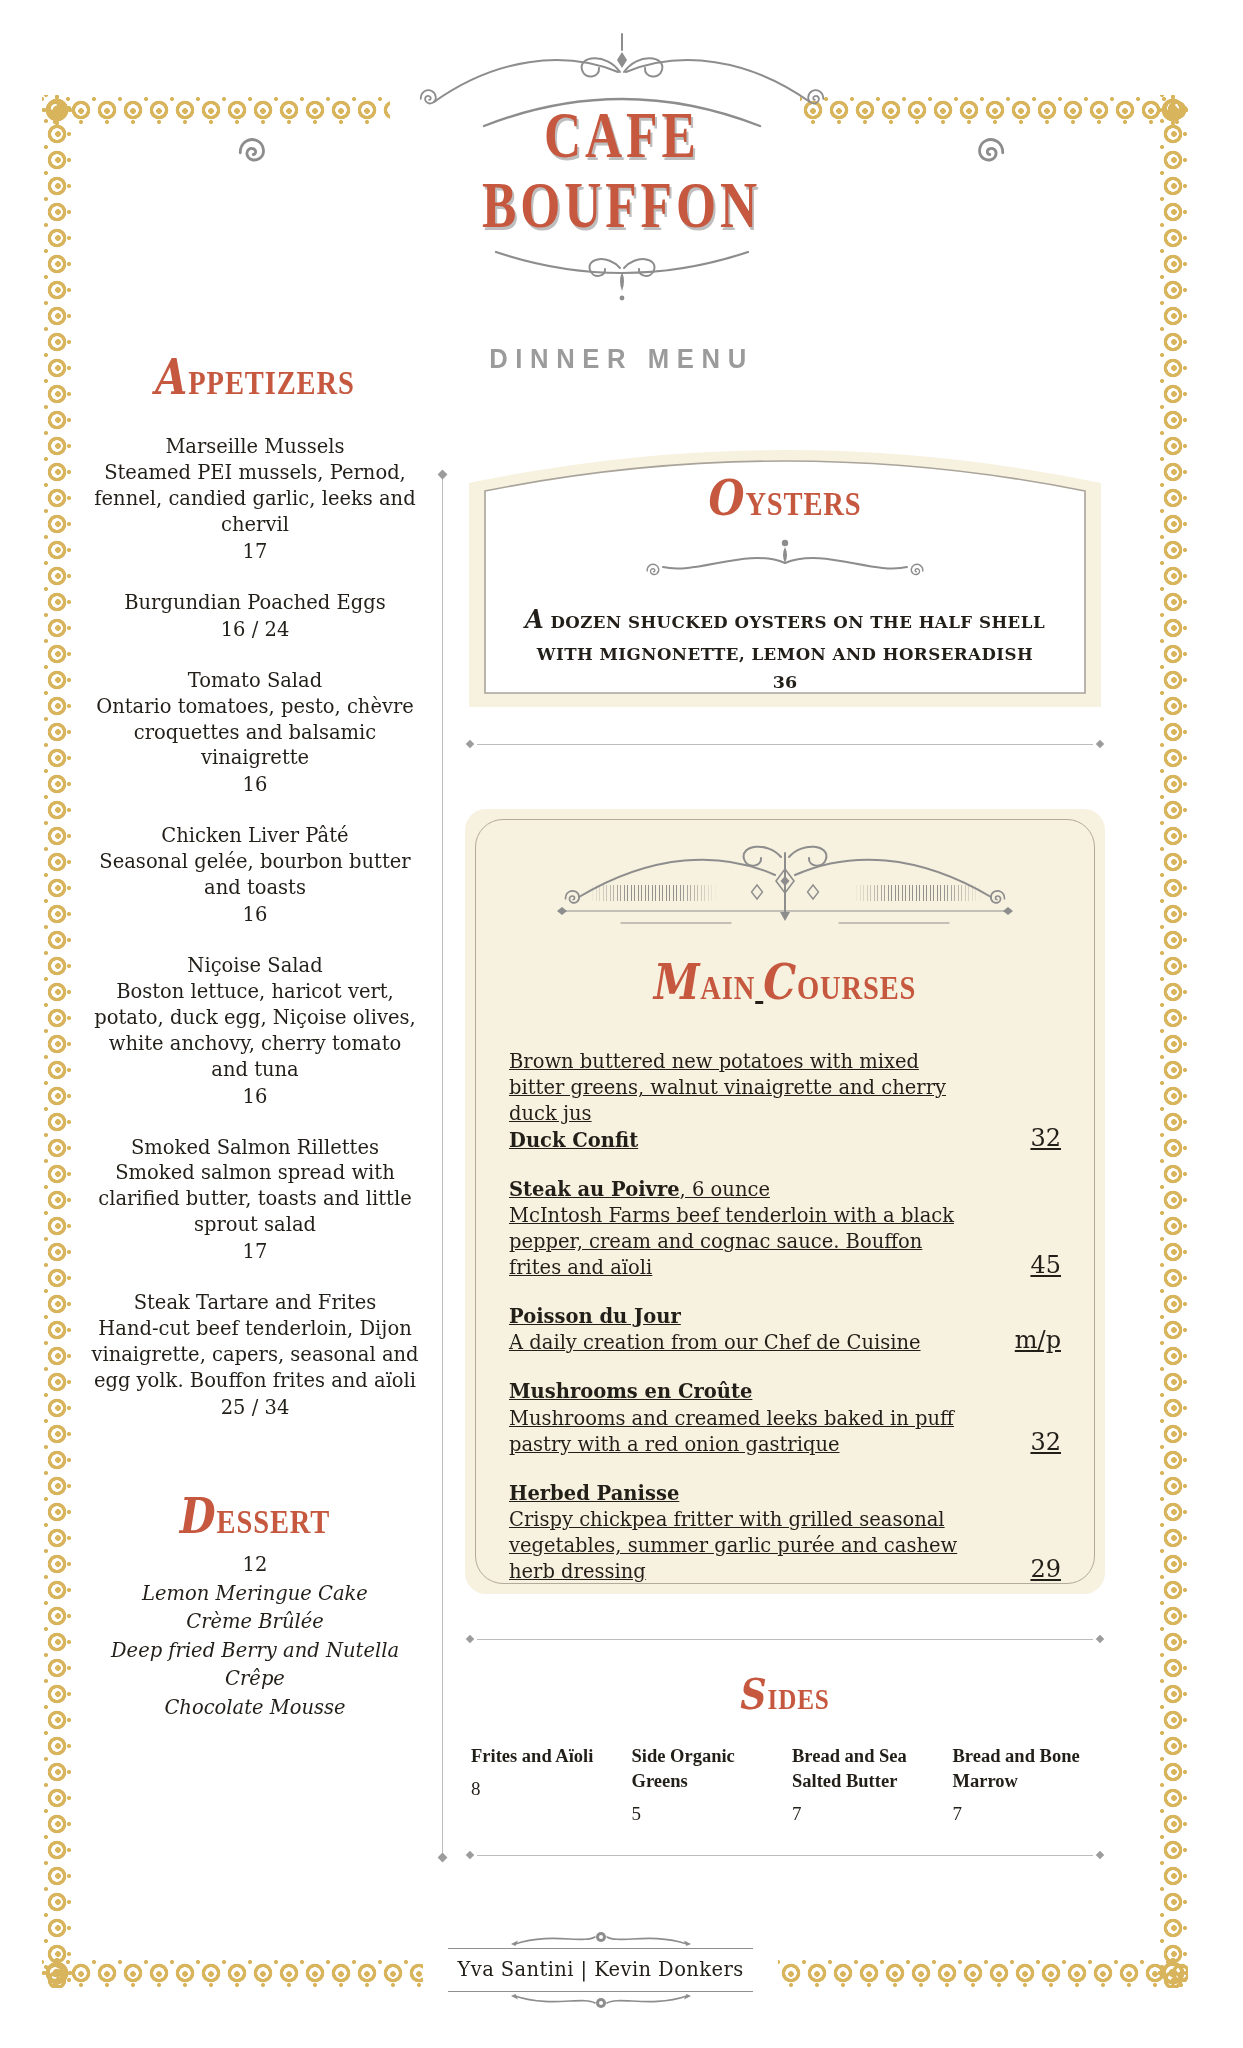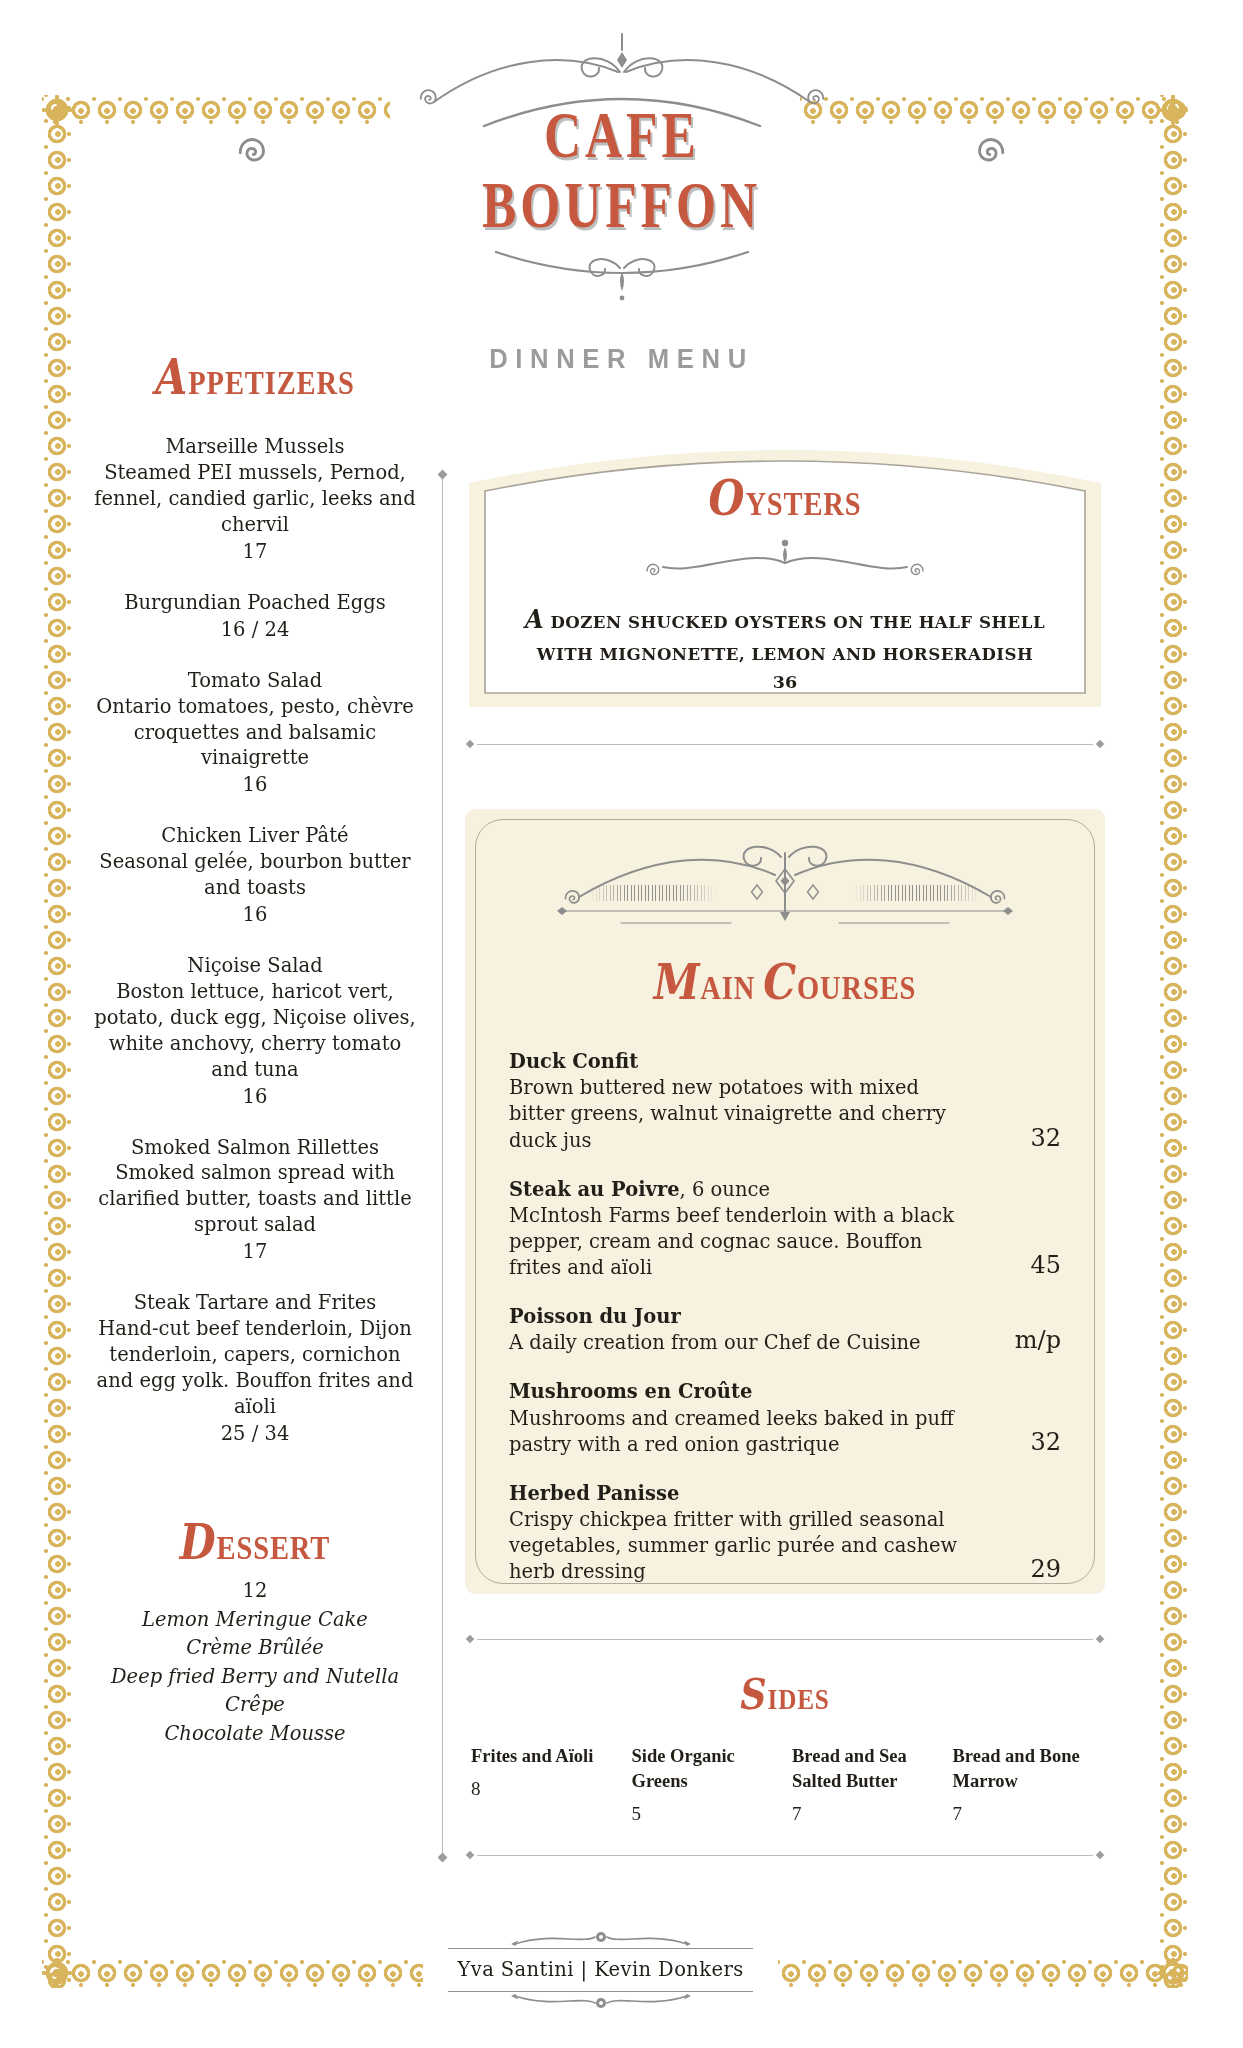--- a/index.html
+++ b/index.html
@@ -76,21 +76,21 @@
   .dessert-list{margin-top:4px;font-size:19.5px;line-height:1.46;font-style:italic;}
   
   .oyster-panel{position:relative;width:640px;height:280px;margin-top:77px;}
   .oyster-bg{position:absolute;inset:0;}
   .oyster-content{position:relative;text-align:center;padding-top:44px;}
   .bracket{margin-top:10px;color:var(--orn);}
   .oy-line{font-weight:700;text-transform:uppercase;font-size:17.5px;letter-spacing:.5px;
     line-height:1.6;transform:scaleX(.95);transform-origin:center;}
   .oy-price{font-weight:700;font-size:17.5px;margin-top:4px;}
   
-  .main-panel{position:relative;margin-top:62px;height:785px;background:var(--cream);border-radius:10px;}
+  .main-panel{position:relative;margin-top:62px;height:785px;background:var(--cream);border-radius:21px;text-decoration:underline;}
   .panel-border{position:absolute;inset:10px;border:1.6px solid #b2ab9b;border-radius:28px;}
   .main-content{position:relative;padding:18px 44px 0;}
   .m-ornament{position:relative;width:500px;height:100px;margin:8px auto 0;color:var(--orn);}
   .hatch{position:absolute;top:50px;width:128px;height:16px;
     background:repeating-linear-gradient(90deg, rgba(128,128,128,.85) 0 1px, rgba(0,0,0,0) 1px 3.5px);
     -webkit-mask-image:linear-gradient(90deg,transparent,#000 30%,#000 70%,transparent);
     mask-image:linear-gradient(90deg,transparent,#000 30%,#000 70%,transparent);}
   .hatch.l{left:54px;} .hatch.r{right:54px;}
   .main-title{margin-top:20px;}
   .m-list{margin-top:40px;}
@@ -198,21 +198,21 @@
         <div class="desc">Boston lettuce, haricot vert, potato, duck egg, Niçoise olives, white anchovy, cherry tomato and tuna</div>
         <div class="price">16</div>
       </div>
       <div class="ap-item">
         <div class="name">Smoked Salmon Rillettes</div>
         <div class="desc">Smoked salmon spread with clarified butter, toasts and little sprout salad</div>
         <div class="price">17</div>
       </div>
       <div class="ap-item">
         <div class="name">Steak Tartare and Frites</div>
-        <div class="desc">Hand-cut beef tenderloin, Dijon tenderloin, capers, cornichon and egg yolk. Bouffon frites and aïoli</div>
+        <div class="desc">Hand-cut beef tenderloin, Dijon vinaigrette, capers, seasonal and egg yolk. Bouffon frites and aïoli</div>
         <div class="price">25 / 34</div>
       </div>
     </div>
 
     <div class="dessert">
       <div class="sec-title"><span class="tw">Dessert</span></div>
       <div class="price">12</div>
       <div class="dessert-list">
         <div>Lemon Meringue Cake</div>
         <div>Crème Brûlée</div>
@@ -290,22 +290,22 @@
             <path d="M468 76 l5 -4 5 4 -5 4 z" fill="#8d8d8d" stroke="none"></path>
             <path d="M86 88 H196 M304 88 H414" stroke-width="1"></path>
           </svg>
         </div>
         <div class="sec-title main-title">
           <span class="tw">Main</span>&nbsp;<span class="tw">Courses</span>
         </div>
         <div class="m-list">
           <div class="m-item">
             <div class="m-text">
+              <div>Brown buttered new potatoes with mixed bitter greens, walnut vinaigrette and cherry duck jus</div>
               <div><span class="name">Duck Confit</span><span></span></div>
-              <div>Brown buttered new potatoes with mixed bitter greens, walnut vinaigrette and cherry duck jus</div>
             </div>
             <div class="m-price">32</div>
           </div>
           <div class="m-item">
             <div class="m-text">
               <div><span class="name">Steak au Poivre</span><span>, 6 ounce</span></div>
               <div>McIntosh Farms beef tenderloin with a black pepper, cream and cognac sauce. Bouffon frites and aïoli</div>
             </div>
             <div class="m-price">45</div>
           </div>

